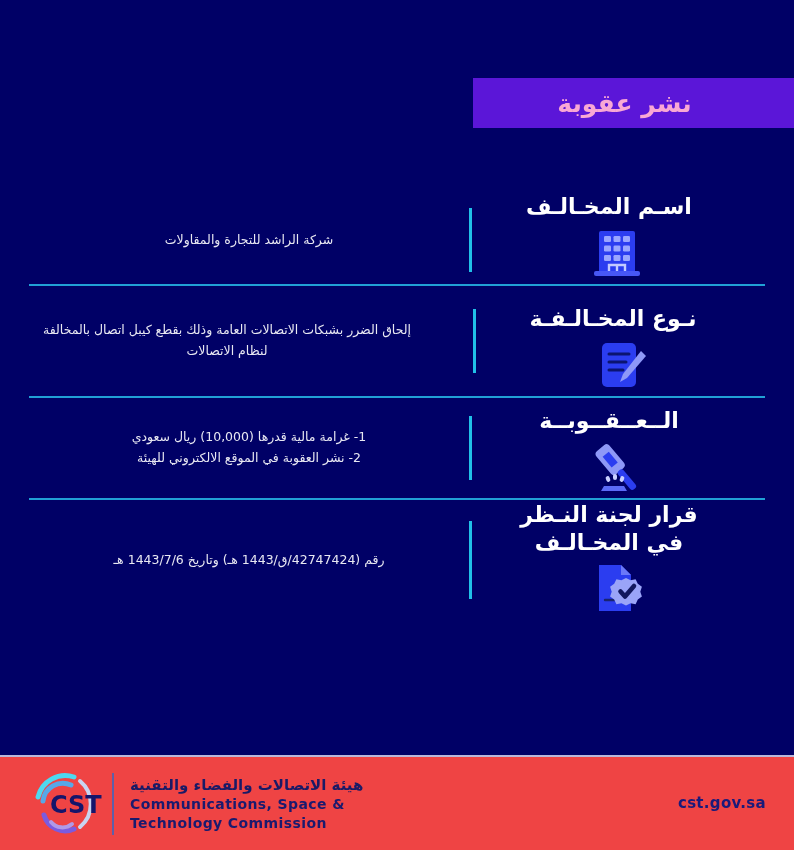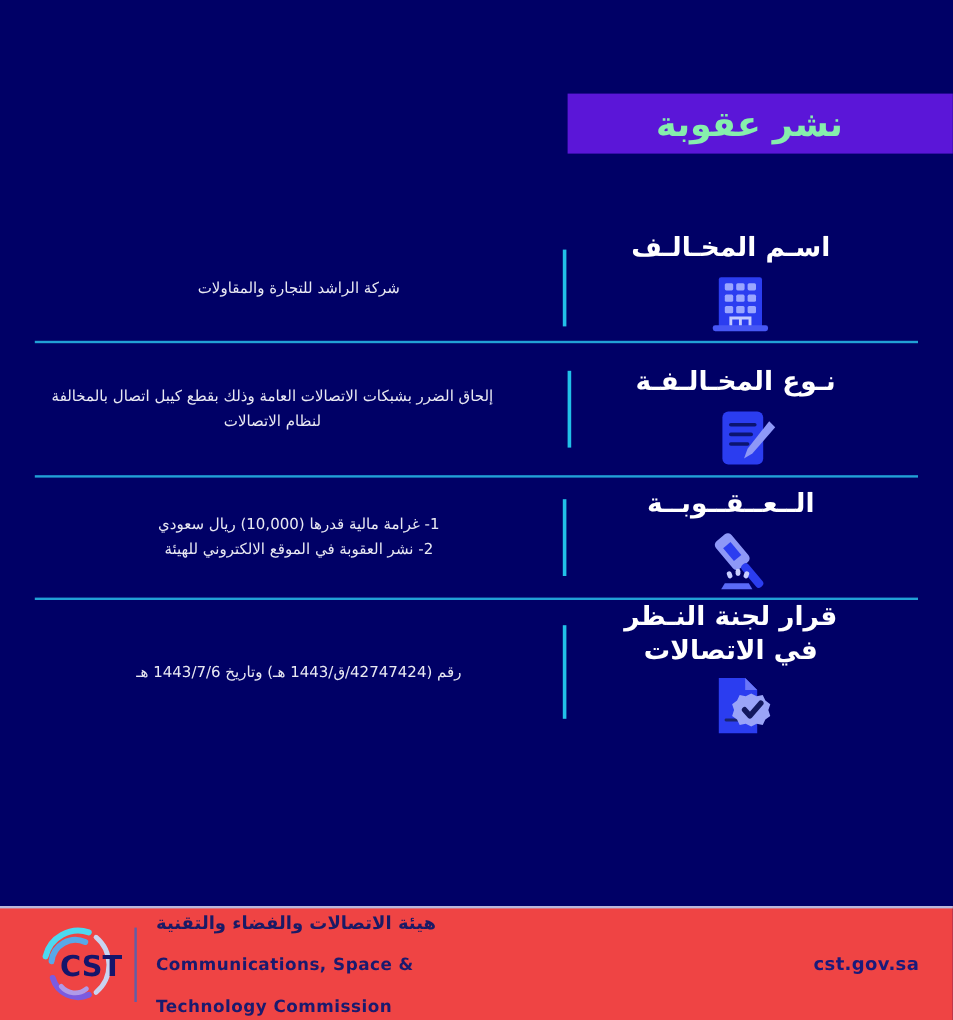--- a/index.html
+++ b/index.html
@@ -35,22 +35,22 @@
     top: 78px;
     right: 0;
     left: 473px;
     height: 50px;
     background: #5b16d8;
     display: flex;
     align-items: center;
     justify-content: center;
   }
   .header-title {
-    color: #86efac;
-    font-size: 29px;
+    color: #f9a8d4;
+    font-size: 25px;
     font-weight: 700;
     letter-spacing: 0.5px;
     direction: rtl;
     line-height: 1;
     padding-right: 18px;
   }
 
   
   .rows {
     flex: 1 1 auto;
@@ -157,21 +157,20 @@
     width: 2px;
     height: 62px;
     background: #5f5fa8;
     margin: 0 16px 0 6px;
   }
   .logo-text {
     flex: 0 0 auto;
     display: flex;
     flex-direction: column;
     justify-content: center;
-    gap: 16px;
   }
   .logo-ar {
     color: #1a1a66;
     font-size: 15px;
     font-weight: 700;
     direction: rtl;
     text-align: left;
     line-height: 1.35;
   }
   .logo-en1, .logo-en2 {
@@ -285,21 +284,21 @@
     <div class="divider"></div>
 
     <div class="row row-4">
       <div class="row-value">
         <span class="vline">رقم (42747424/ق/1443 هـ) وتاريخ 1443/7/6 هـ</span>
       </div>
       <div class="row-label-wrap">
         <div class="vrule"></div>
         <div class="row-label">
           <span class="lline">قرار لجنة النـظر</span>
-          <span class="lline">في الاتصالات</span>
+          <span class="lline">في المخـالـف</span>
         </div>
         <div class="row-icon">
           <svg width="58" height="58" viewBox="0 0 58 58" aria-hidden="true">
             <path d="M11 5 h22 l10 10 v36 H11 Z" fill="#2b3df0"></path>
             <path d="M33 5 l10 10 h-10 Z" fill="#6b78f8"></path>
             <g stroke="#1a2470" stroke-width="2.4" stroke-linecap="round">
               <line x1="17" y1="40" x2="27" y2="40"></line>
             </g>
             <path d="M38 18 l4.6 2.2 5-1 2.2 4.6 4.1 3-1.6 4.9 1.6 4.9-4.1 3-2.2 4.6-5-1-4.6 2.2-4.6-2.2-5 1-2.2-4.6-4.1-3 1.6-4.9-1.6-4.9 4.1-3 2.2-4.6 5 1Z" fill="#9aa4f8"></path>
             <path d="M32.5 31.5 l4.5 5 9-10.5" fill="none" stroke="#12185e" stroke-width="4.6" stroke-linecap="round" stroke-linejoin="round"></path>

